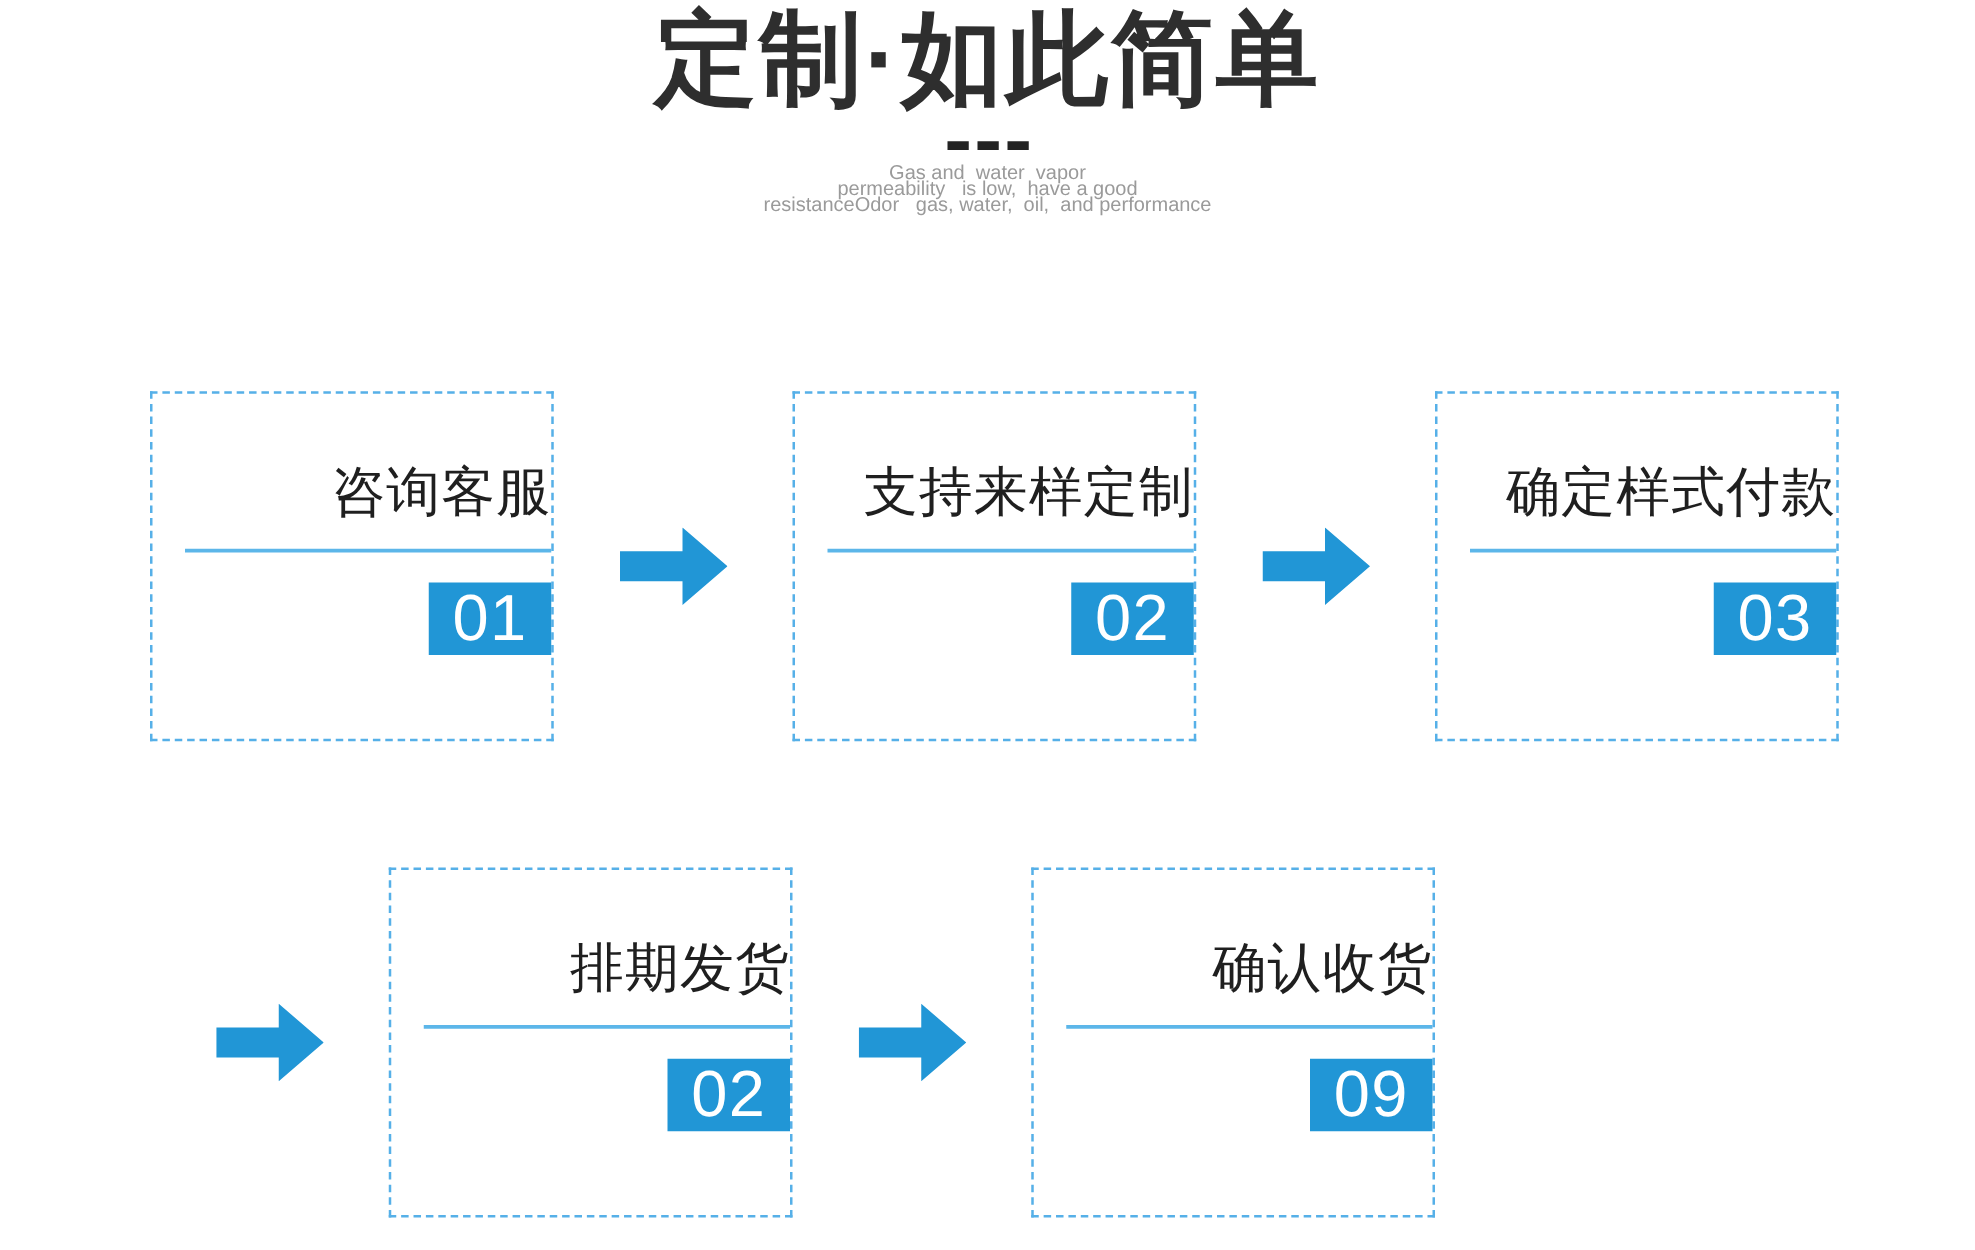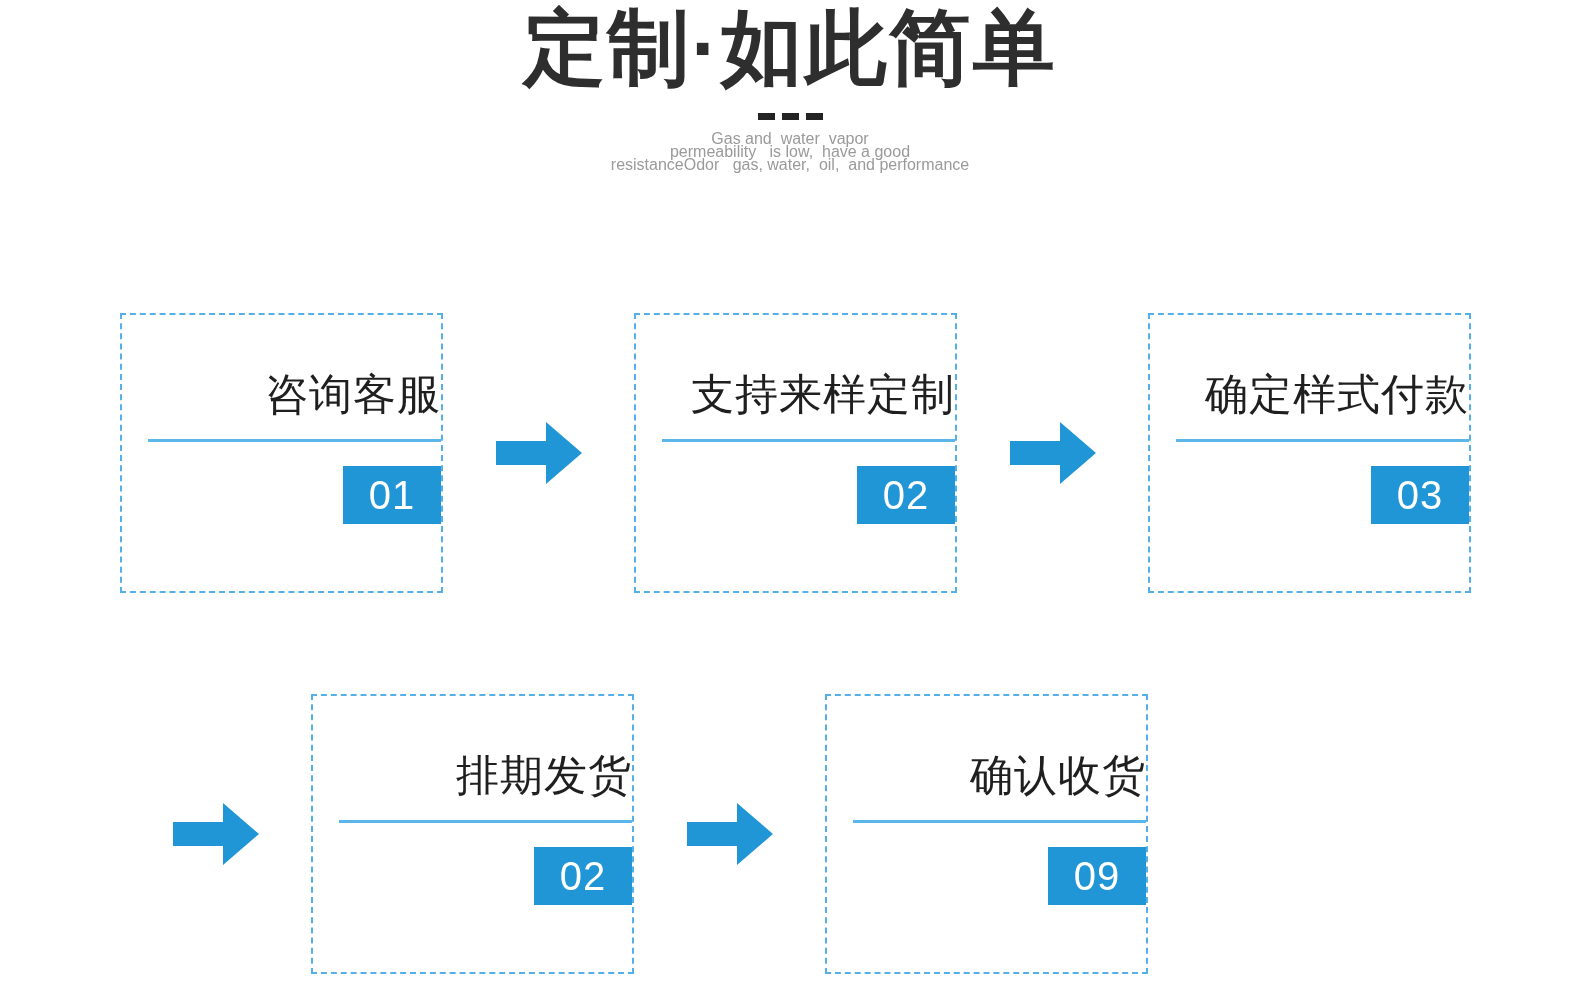--- a/index.html
+++ b/index.html
@@ -106,21 +106,21 @@
     width: 293px;
     height: 3px;
     background: #5cb6e9;
   }
   .step-badge {
     margin-top: 24px;
     min-width: 98px;
     height: 58px;
     background: #2196d6;
     color: #ffffff;
-    font-size: 40px;
+    font-size: 52px;
     line-height: 58px;
     text-align: center;
     letter-spacing: 1px;
     font-family: "Liberation Sans", "DejaVu Sans", sans-serif;
   }
 
   
   .arrow-gap {
     flex: 0 0 191px;
     width: 191px;

